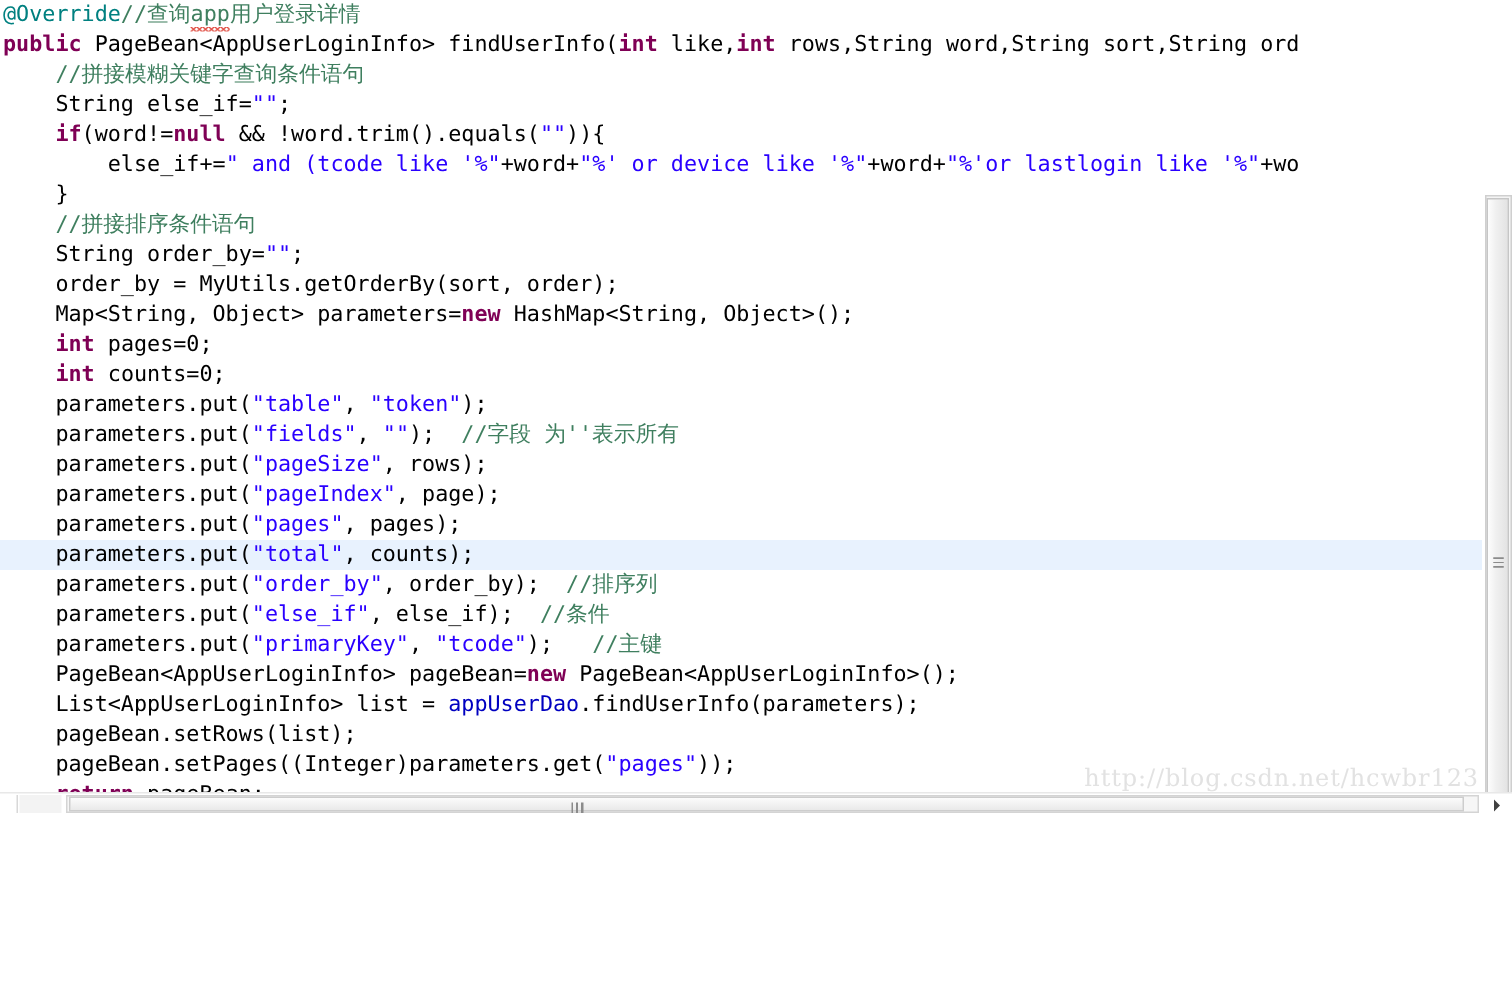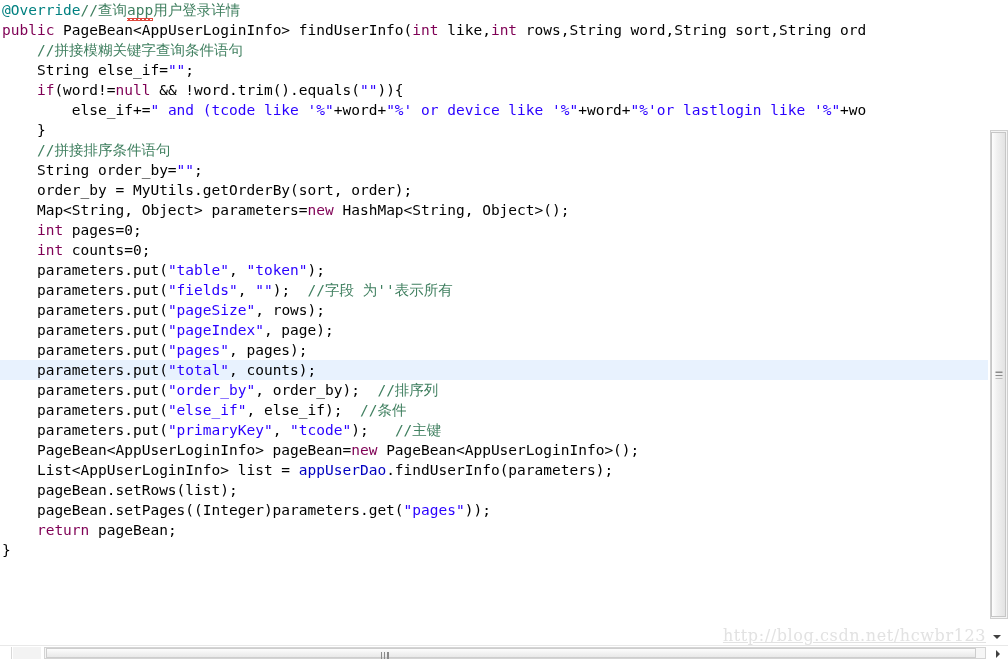--- a/index.html
+++ b/index.html
@@ -10,21 +10,21 @@
   body {
     width: 1008px;
     height: 659px;
     overflow: hidden;
     font-family: "DejaVu Sans Mono", "Liberation Mono", monospace;
   }
 
   #editor-window {
     position: relative;
     width: 1008px;
-    height: 659px;
+    height: 542px;
     background: #8b5cf6;
     overflow: hidden;
   }
 
   
   #code-area {
     position: absolute;
     left: 0;
     top: 0;
     width: 988px;
@@ -43,21 +43,21 @@
     color: #000000;
     padding-left: 2px;
     letter-spacing: 0px;
   }
   .code-line.hl {
     background: #e8f2fe;
     width: 1008px;
   }
 
   
-  .kw      { color: #7f0055; font-weight: normal; }
+  .kw      { color: #7f0055; font-weight: bold; }
   .str     { color: #2a00ff; }
   .cmt     { color: #3f7f5f; }
   .annot   { color: #008080; }
   .fld     { color: #0000c0; }
   .stat    { }
   .plain   { color: #000000; }
 
   
   .squiggle {
     position: relative;
@@ -81,21 +81,20 @@
   #watermark {
     position: absolute;
     right: 22px;
     bottom: 14px;
     font-family: "DejaVu Serif", "Liberation Serif", serif;
     font-size: 16px;
     color: #e2e2e2;
     letter-spacing: 0.6px;
     white-space: nowrap;
     user-select: none;
-    text-decoration: underline;
   }
 
   
   #vscroll {
     position: absolute;
     right: 0;
     top: 0;
     width: 20px;
     height: 645px;
     background: #ffffff;

